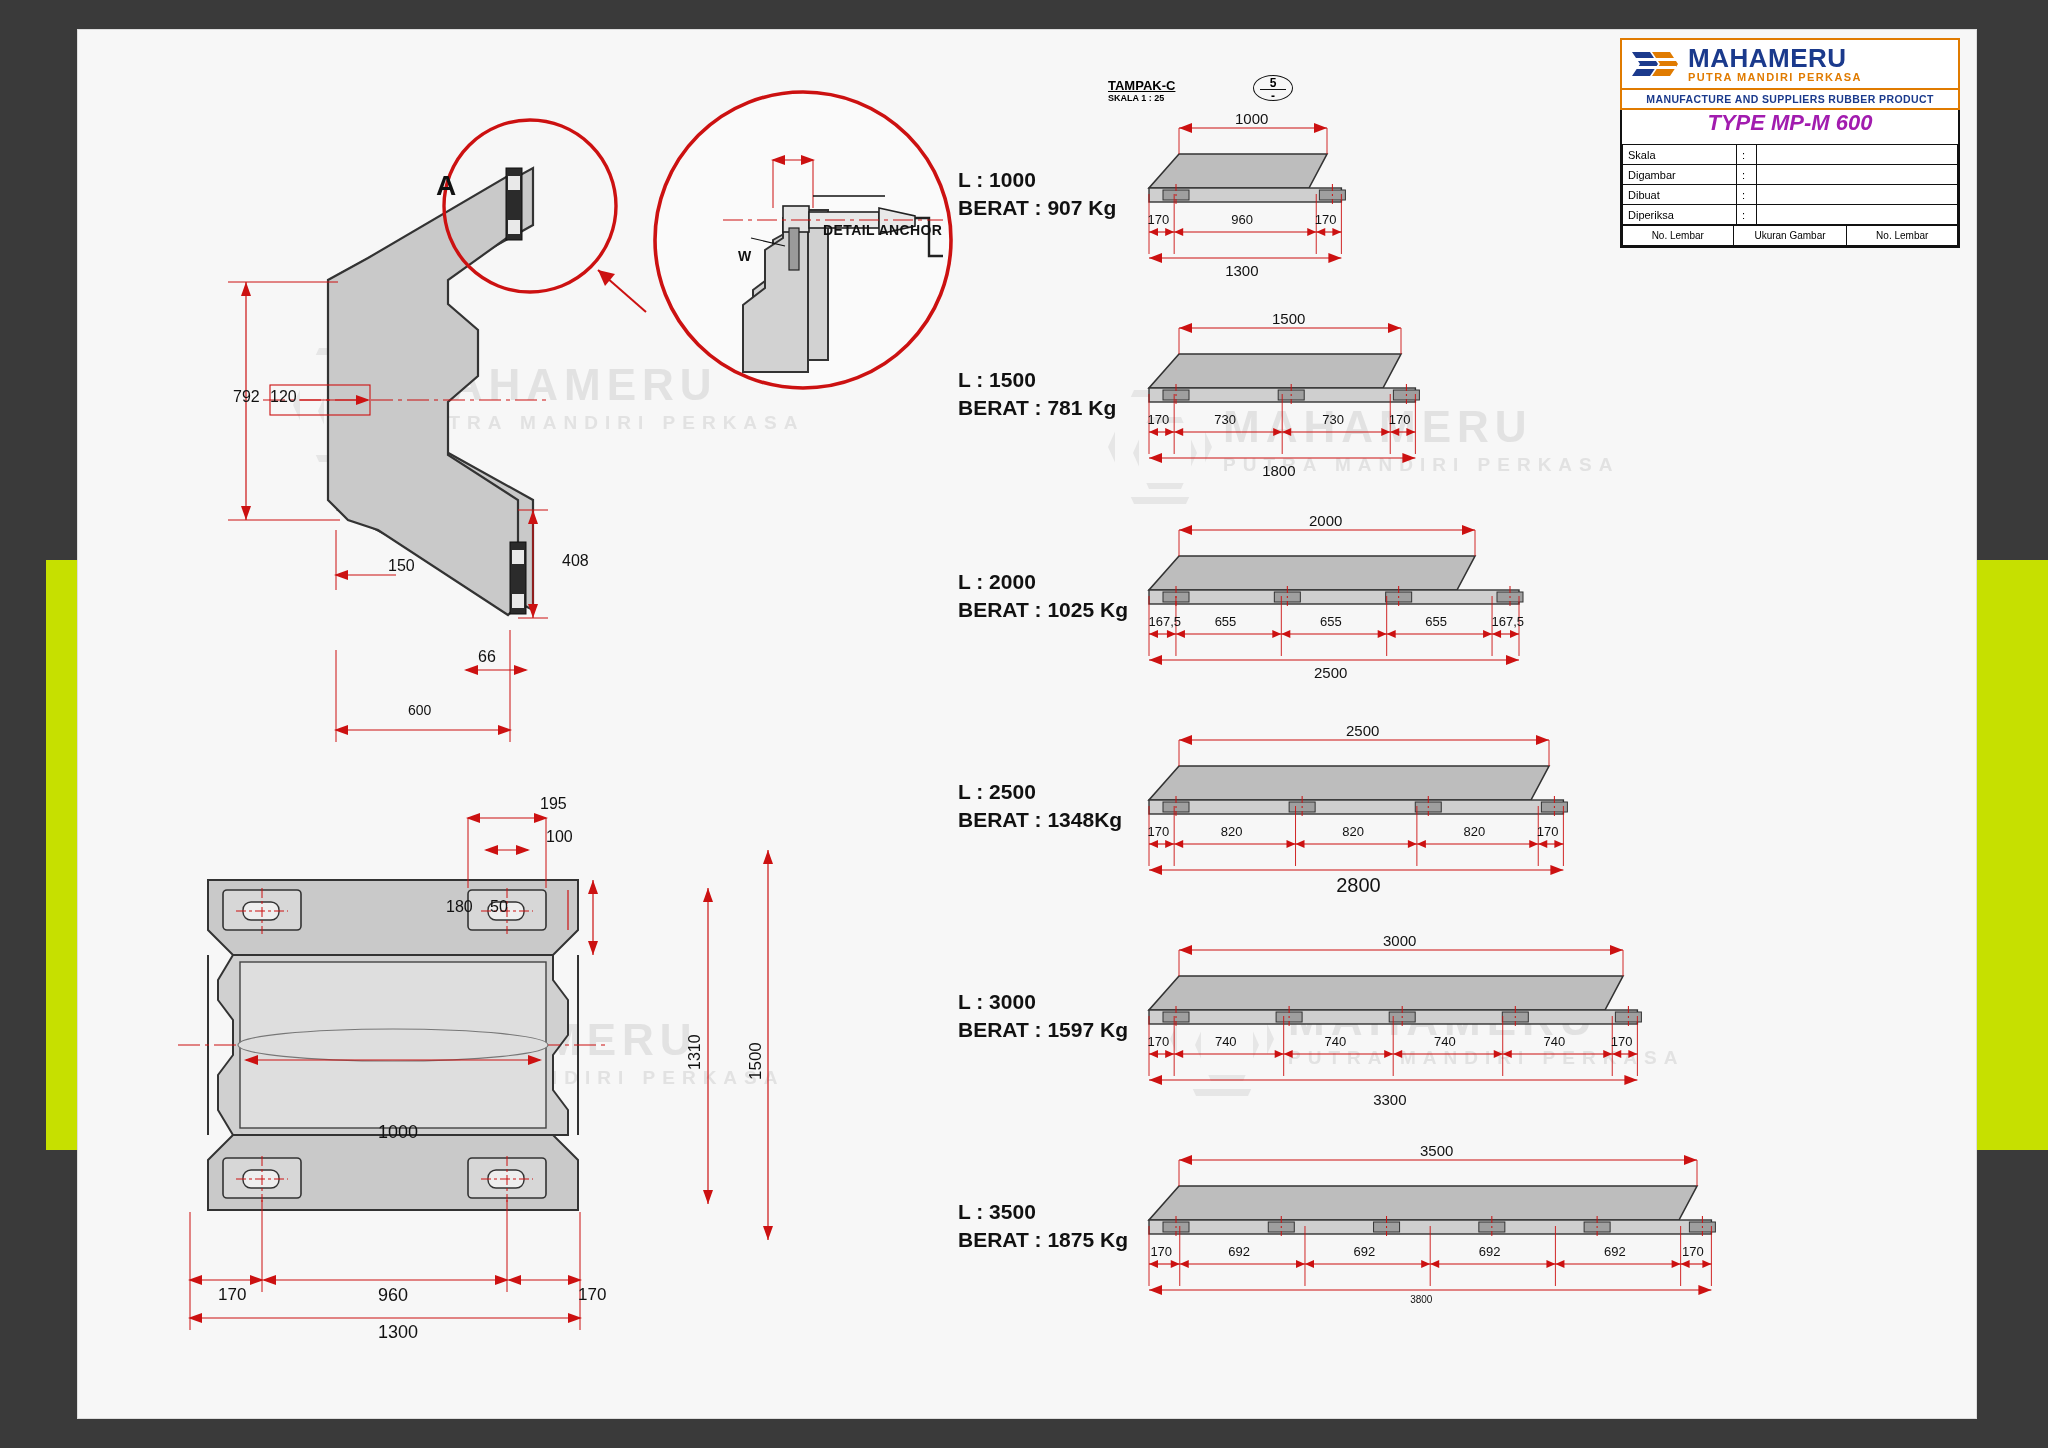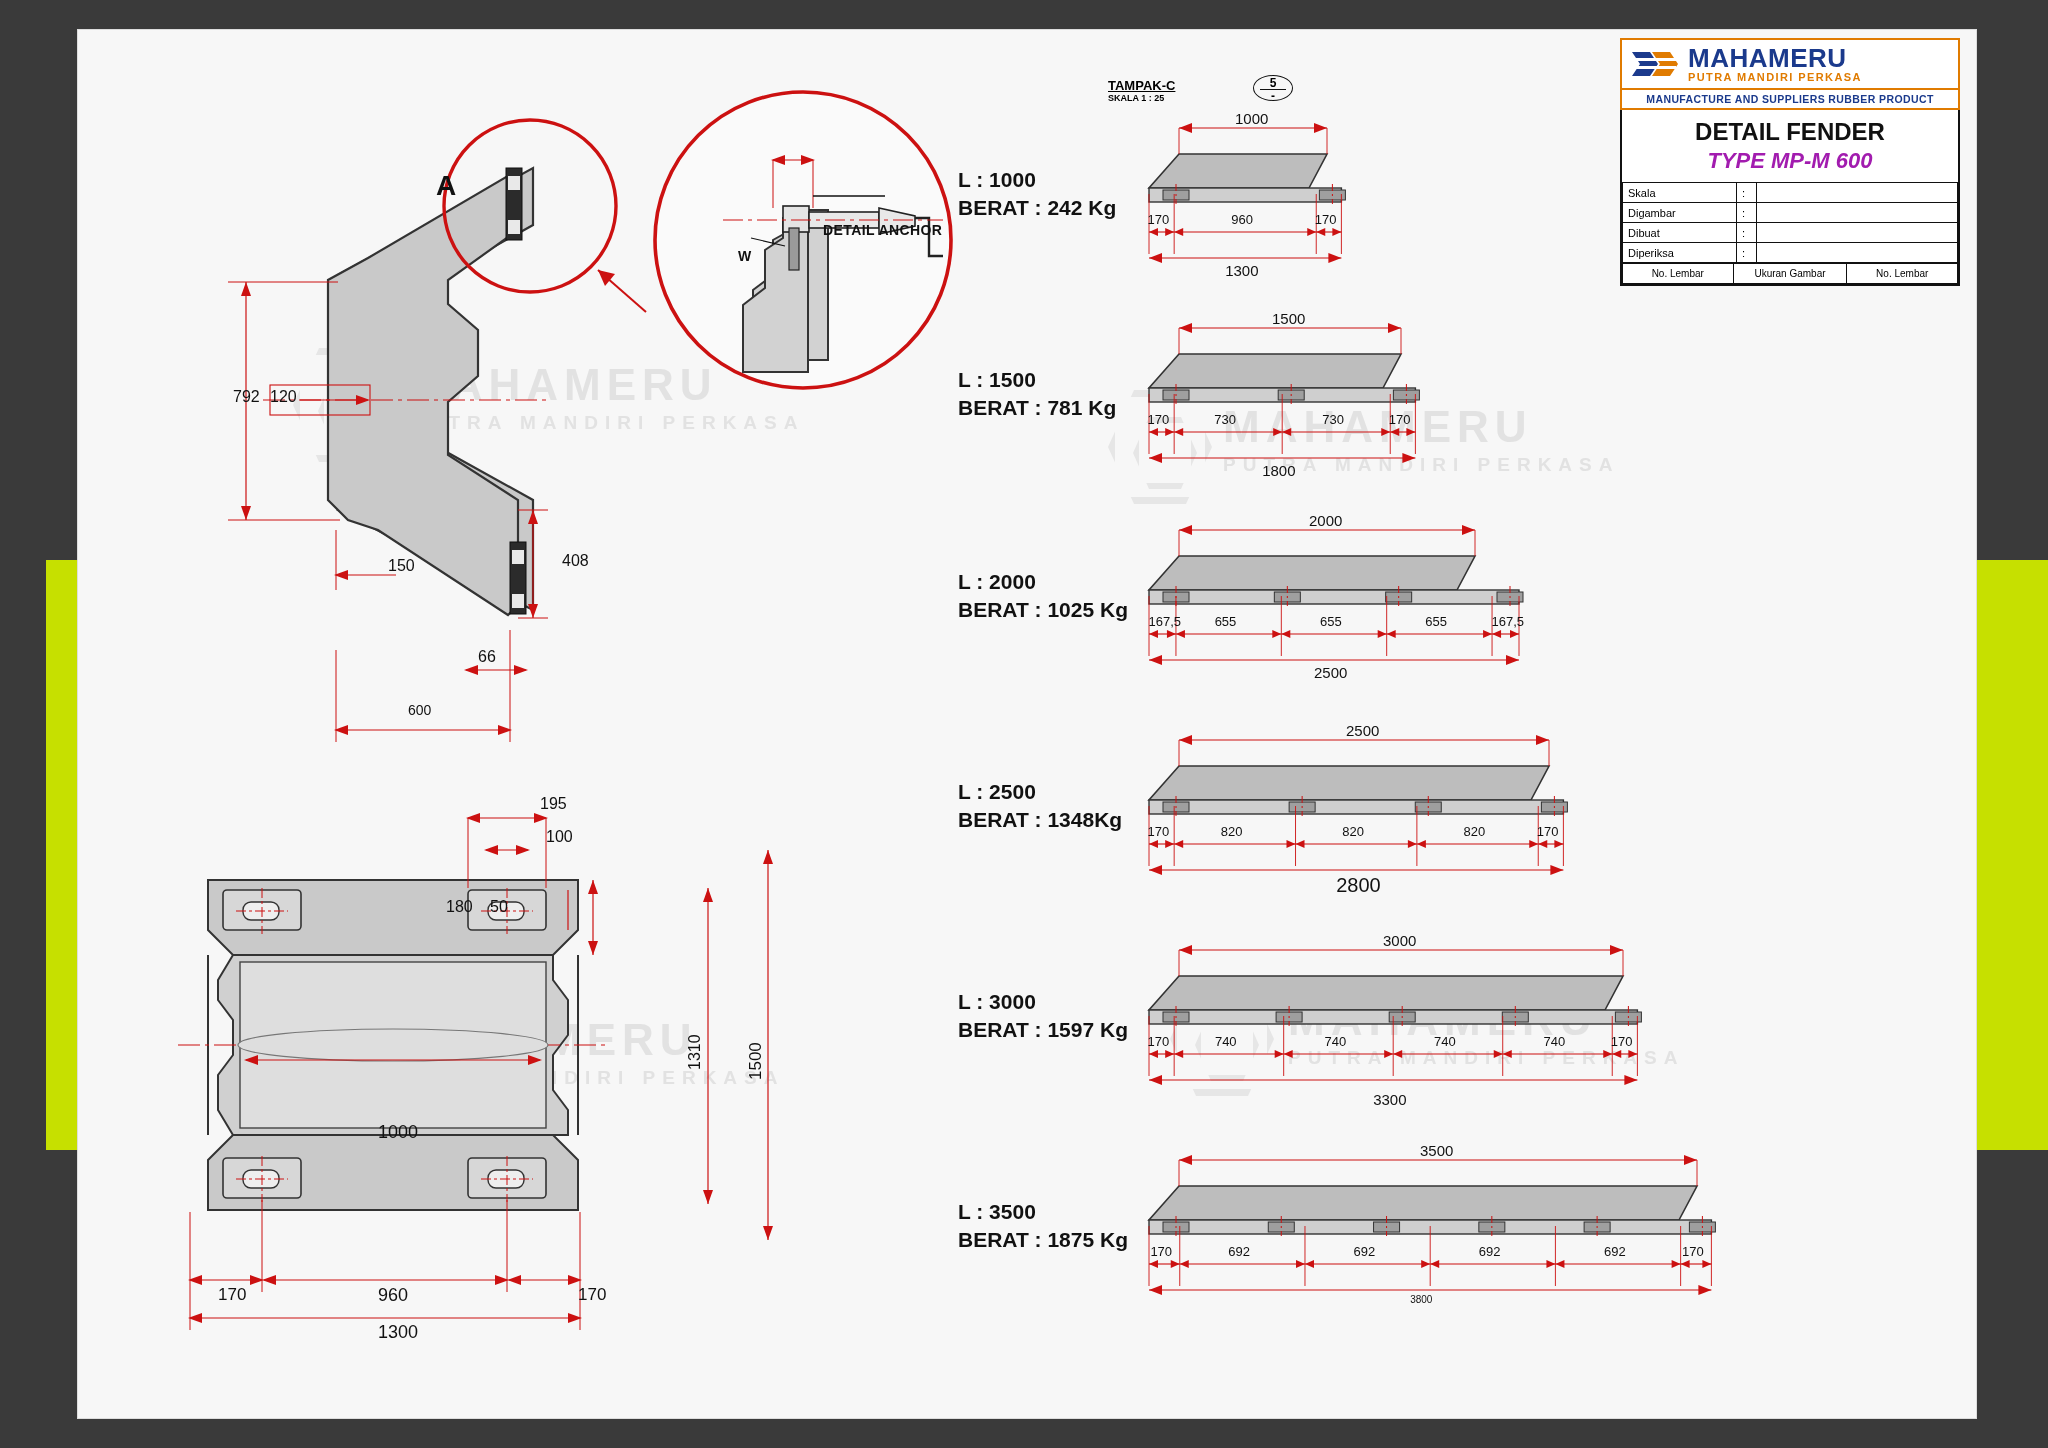--- a/index.html
+++ b/index.html
@@ -298,21 +298,21 @@
   <div class="circ-tag" style="left:1175px;top:45px;">
     <span class="num">5</span>
     <span class="div"></span>
     <span class="num">-</span>
   </div>
 
   <div id="variants-area">
       <div style="position: absolute; left: 0px; top: 78px; width: 830px; height: 190px;">
         <div class="spec" style="left: 880px; top: 58px;">
           <div>L : 1000</div>
-          <div>BERAT : 242 Kg</div>
+          <div>BERAT : 907 Kg</div>
         </div>
         <svg width="830" height="190" style="position: absolute; left: 0px; top: 0px;">
           <polygon points="1101,46 1249,46 1231,80 1071,80" fill="#bdbdbd" stroke="#333" stroke-width="1.6"></polygon>
           <rect x="1071" y="80" width="192.39999999999998" height="14" fill="#cfcfcf" stroke="#333" stroke-width="1.4"></rect>
           <rect x="1085" y="82" width="26" height="10" fill="#9f9f9f" stroke="#333" stroke-width="1"></rect>
           <line x1="1098" y1="76" x2="1098" y2="96" stroke="#cc1111" stroke-width="1" stroke-dasharray="7,3,2,3"></line>
           <rect x="1241.4" y="82" width="26" height="10" fill="#9f9f9f" stroke="#333" stroke-width="1"></rect>
           <line x1="1254.4" y1="76" x2="1254.4" y2="96" stroke="#cc1111" stroke-width="1" stroke-dasharray="7,3,2,3"></line>
           <line x1="1101" y1="20" x2="1249" y2="20" stroke="#cc1111" stroke-width="1.2"></line>
           <polygon points="1101,20 1114,15 1114,25" fill="#cc1111"></polygon>
@@ -633,21 +633,20 @@
           <rect x="6" y="22" width="42" height="3" fill="#fff"></rect>
         </svg>
       </div>
       <div class="logo-text">
         <div class="l1">MAHAMERU</div>
         <div class="l2">PUTRA MANDIRI PERKASA</div>
       </div>
     </div>
     <div class="logo-sub">MANUFACTURE AND SUPPLIERS RUBBER PRODUCT</div>
     <div class="tb-main">
-      <div class="tb-title">DETAIL FENDER</div>
       <div class="tb-title2">TYPE MP-M 600</div>
       <table class="tb">
         <tbody id="tb-rows">
             <tr>
               <td class="tb-row-label">Skala</td>
               <td class="tb-colon">:</td>
               <td></td>
             </tr>
             <tr>
               <td class="tb-row-label">Digambar</td>

